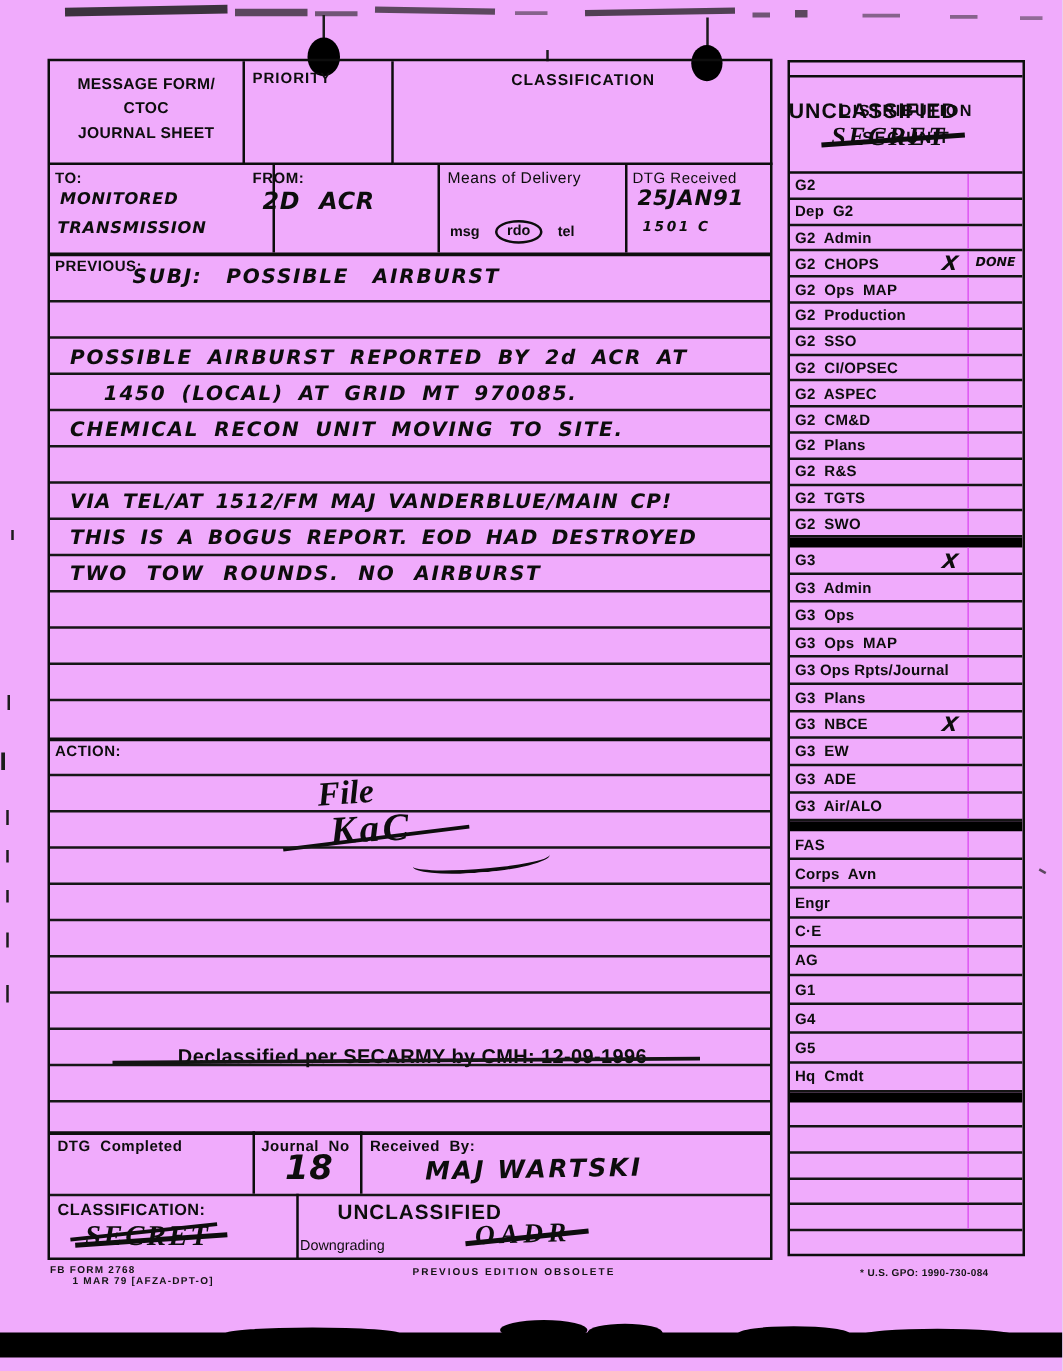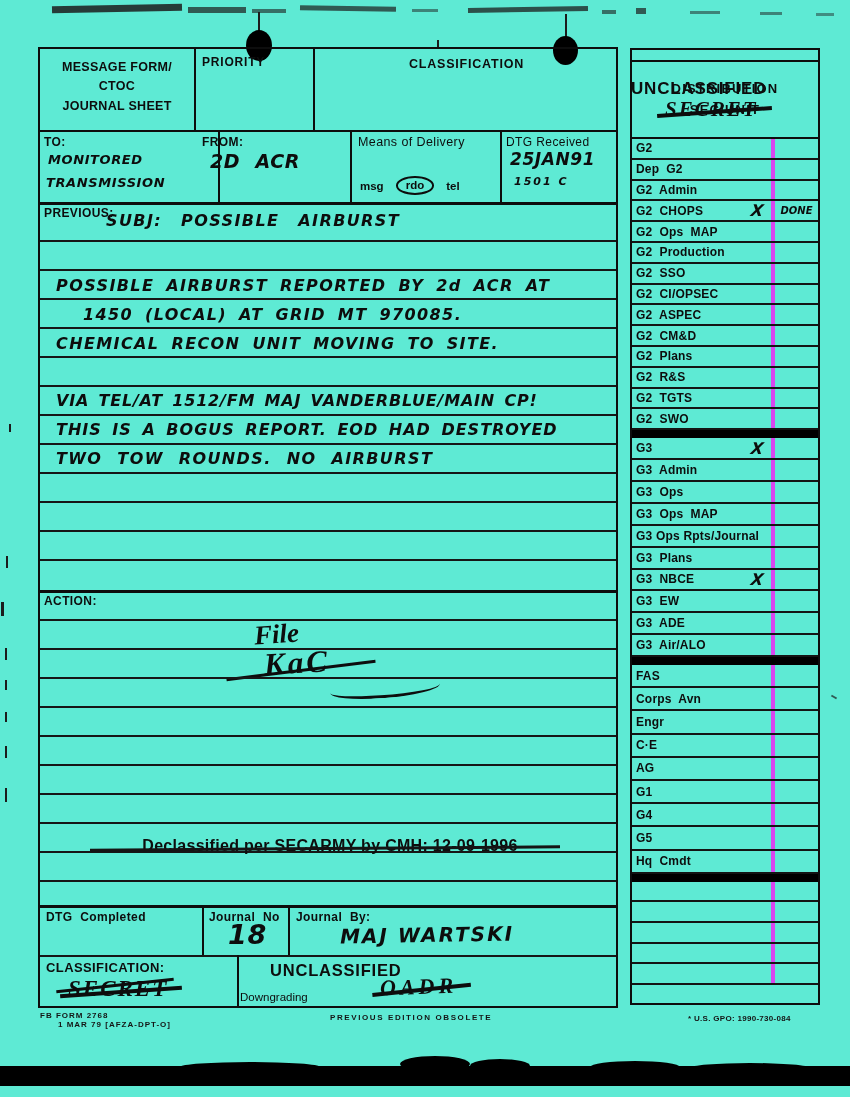--- a/index.html
+++ b/index.html
@@ -1,16 +1,16 @@
 <!DOCTYPE html>
 <html><head>
 <meta charset="utf-8">
 <style>
   html,body{margin:0;padding:0;background:#e8e8e8;}
-  .page{position:relative;width:850px;height:1097px;background:#5eead4;overflow:hidden;
+  .page{position:relative;width:850px;height:1097px;background:#f0abfc;overflow:hidden;
         font-family:"Liberation Sans",sans-serif;color:#0d0d0d;}
 
   
   .form{position:absolute;left:38px;top:47px;width:580px;height:961px;
         border:2.5px solid #0d0d0d;box-sizing:border-box;background:transparent;}
   .cell{position:absolute;box-sizing:border-box;}
   .b-r{border-right:2px solid #0d0d0d;}
   .b-b{border-bottom:2px solid #0d0d0d;}
   .lbl{font-size:12px;font-weight:bold;letter-spacing:.4px;}
   .title-box{display:flex;flex-direction:column;align-items:center;justify-content:flex-start;
@@ -40,21 +40,21 @@
            background:#141414;transform:rotate(-.4deg);}
 
   
   .dist{position:absolute;left:630px;top:48px;width:190px;height:957px;
         border:2.5px solid #0d0d0d;box-sizing:border-box;display:flex;flex-direction:column;}
   .dist-topstrip{height:10px;border-bottom:2px solid #0d0d0d;flex:none;}
   .dist-header{height:75px;border-bottom:2px solid #0d0d0d;flex:none;display:flex;flex-direction:column;
         align-items:center;justify-content:center;font-size:13px;font-weight:bold;letter-spacing:1.2px;line-height:1.6;}
   .dist-row{display:flex;border-bottom:2px solid #141414;box-sizing:border-box;flex:none;}
   .dist-row.g0{height:20.8px;} .dist-row.g1{height:21.9px;} .dist-row.g2{height:23.2px;} .dist-row.g3{height:20.6px;}
-  .dist-labelcell{width:143px;border-right:4px solid #d946ef;box-sizing:border-box;display:flex;
+  .dist-labelcell{width:143px;border-right:1px solid #d946ef;box-sizing:border-box;display:flex;
         align-items:center;padding-left:4px;white-space:pre;font-size:12px;font-weight:bold;letter-spacing:.2px;text-align:center;}
   .dist-mark{margin-left:auto;padding-right:7px;font-family:"DejaVu Sans",sans-serif;
         font-style:italic;font-weight:bold;font-size:16px;transform:skewX(-8deg);}
   .dist-notecell{flex:1;display:flex;align-items:center;justify-content:center;
         font-family:"DejaVu Sans",sans-serif;font-style:italic;font-weight:bold;font-size:10px;}
   .dist-sep{height:8px;background:#000;flex:none;}
 
   .footer-text{position:absolute;font-size:8px;font-weight:bold;letter-spacing:1px;color:#141414;}
 
   
@@ -152,21 +152,21 @@
     <div style="position:absolute;left:186px;top:620px;width:150px;height:3px;background:#0d0d0d;transform:rotate(-7deg);"></div>
     <div class="script" style="position:absolute;left:224px;top:596px;font-size:31px;transform:rotate(-3deg);letter-spacing:3px;">KaC</div>
     <div style="position:absolute;left:290px;top:630px;width:110px;height:16px;border-bottom:3px solid #0d0d0d;border-radius:0 0 60% 50%;transform:rotate(-4deg);"></div>
 
     <div class="rule-thick" style="top:856px;"></div>
     <div class="vline" style="left:162px;top:856px;height:50px;"></div>
     <div class="vline" style="left:248px;top:856px;height:50px;"></div>
     <div class="lbl" style="position:absolute;left:6px;top:861px;word-spacing:4px;">DTG Completed</div>
     <div class="lbl" style="position:absolute;left:169px;top:861px;word-spacing:4px;">Journal No</div>
     <div class="hw" style="position:absolute;left:188px;top:870px;font-size:27px;">18</div>
-    <div class="lbl" style="position:absolute;left:256px;top:861px;word-spacing:4px;">Journal By:</div>
+    <div class="lbl" style="position:absolute;left:256px;top:861px;word-spacing:4px;">Received By:</div>
     <div class="hw" style="position:absolute;left:300px;top:874px;font-size:20px;letter-spacing:2px;transform:rotate(-1deg);">MAJ WARTSKI</div>
 
     <div class="rule" style="top:906px;"></div>
     <div class="vline" style="left:197px;top:906px;height:53px;"></div>
     <div class="lbl" style="position:absolute;left:6px;top:911px;font-size:13px;">CLASSIFICATION:</div>
     <div class="script struck struck2" style="position:absolute;left:28px;top:927px;font-size:23px;letter-spacing:2px;">SECRET</div>
     <div style="position:absolute;left:230px;top:912px;font-size:16.5px;font-weight:bold;letter-spacing:.8px;">UNCLASSIFIED</div>
     <div style="position:absolute;left:200px;top:942px;font-size:11.5px;font-weight:normal;">Downgrading</div>
     <div class="script struck" style="position:absolute;left:340px;top:925px;font-size:22px;letter-spacing:4px;transform:rotate(-2deg);">OADR</div>
   <div class="rule" style="top: 191px;"></div>

